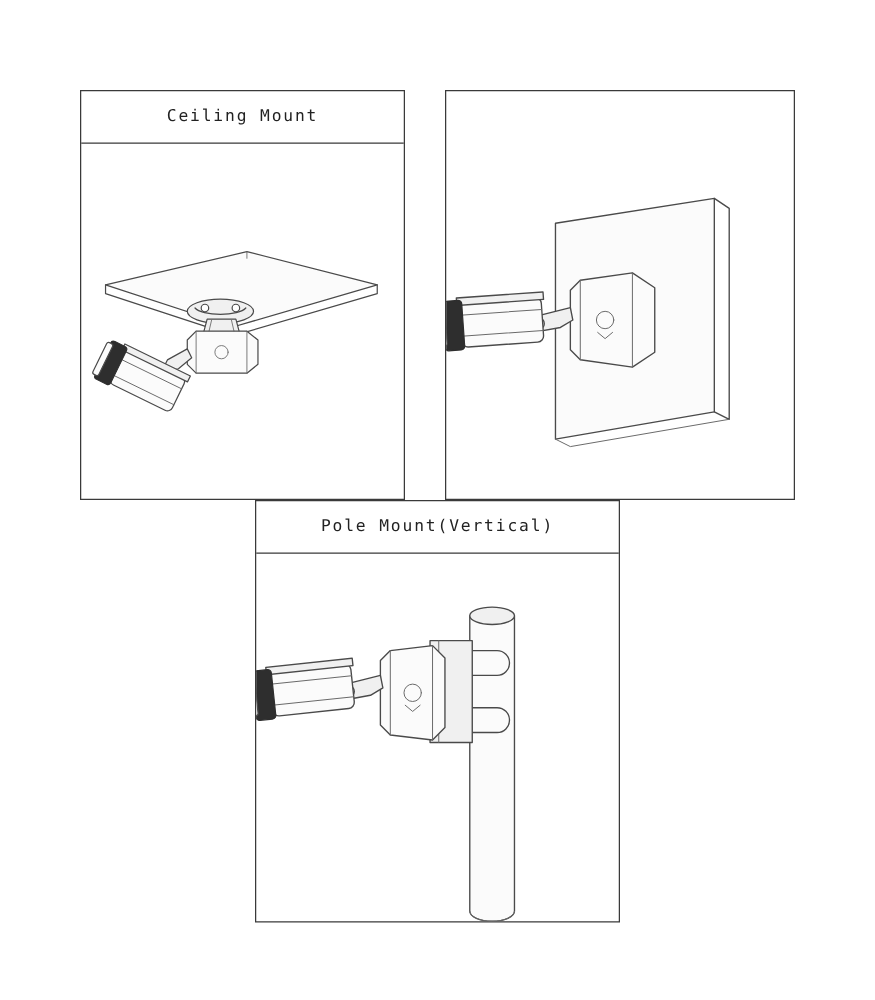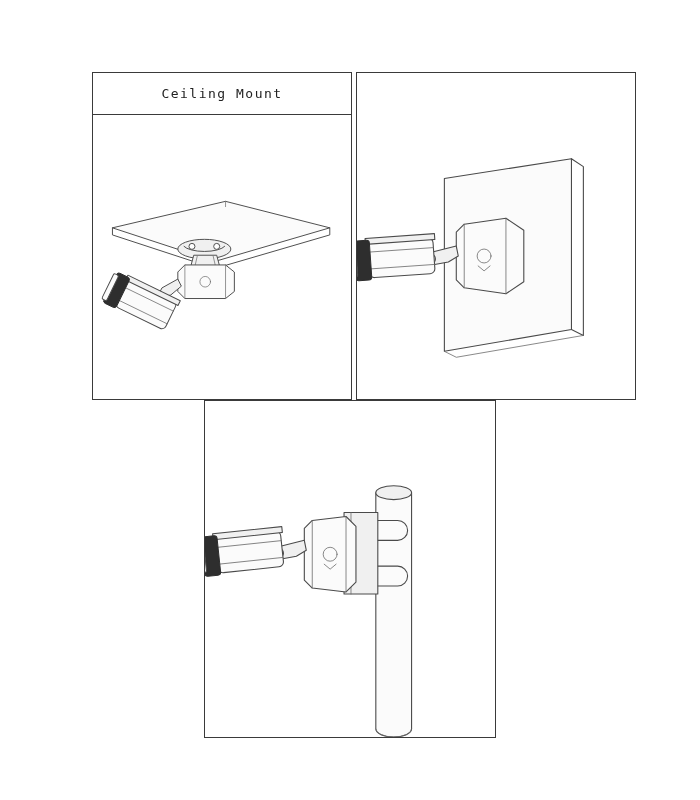--- a/index.html
+++ b/index.html
@@ -26,21 +26,20 @@
     position: absolute;
     border: 1px solid #3a3a3a;
     box-sizing: border-box;
     background: #ffffff;
   }
   .panel-ceiling {
     left: 64px;
     top: 72px;
     width: 260px;
     height: 328px;
-    margin-left: 28px;
   }
   .panel-junction {
     left: 356px;
     top: 72px;
     width: 280px;
     height: 328px;
   }
   .panel-pole {
     left: 204px;
     top: 400px;
@@ -181,20 +180,21 @@
           <line class="ln-thin" x1="12" y1="153" x2="78" y2="153"></line>
           <path class="fill-mid" d="M10,122 L80,122 L80,128 L10,128 Z"></path>
           <rect class="fill-dark" x="-2" y="124" width="16" height="40" rx="3"></rect>
           <rect class="fill-light" x="-6" y="128" width="6" height="32" rx="2"></rect>
         </g>
       </svg>
     </div>
   </div>
 
   <div class="panel panel-pole">
+    <div class="panel-title">Pole Mount(Vertical)</div>
     <div class="panel-art">
       <svg viewBox="0 0 292 296" preserveAspectRatio="xMidYMid meet">
 
         <path class="fill-light" d="M172,50 h36 v238 a18,8 0 0 1 -36,0 Z"></path>
         <ellipse class="fill-mid" cx="190" cy="50" rx="18" ry="7"></ellipse>
         <path class="ln-thin" d="M172,288 a18,8 0 0 0 36,0"></path>
 
         <path class="ln" d="M150,78 h44 a10,10 0 0 1 0,20 h-44"></path>
         <path class="ln" d="M150,124 h44 a10,10 0 0 1 0,20 h-44"></path>
 

